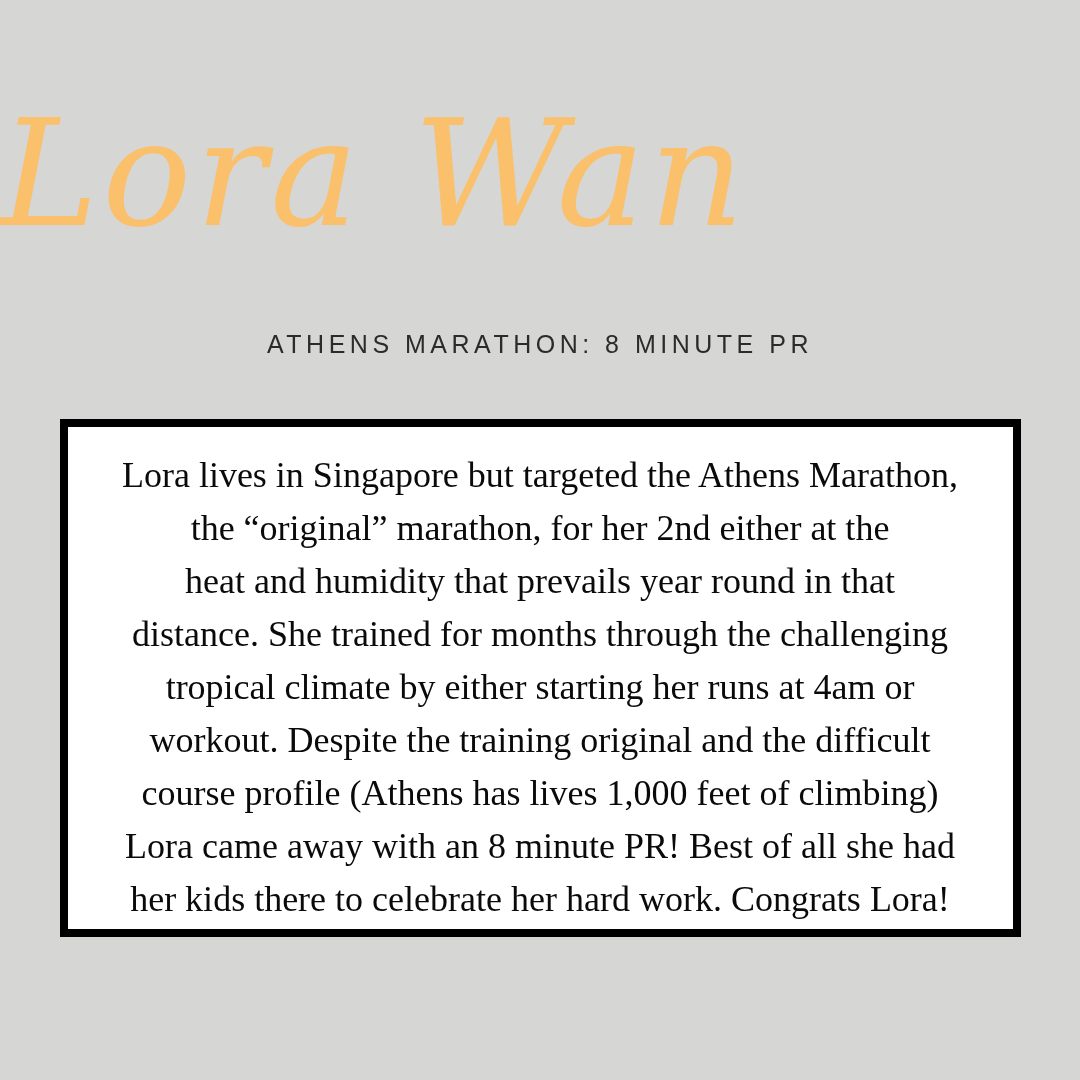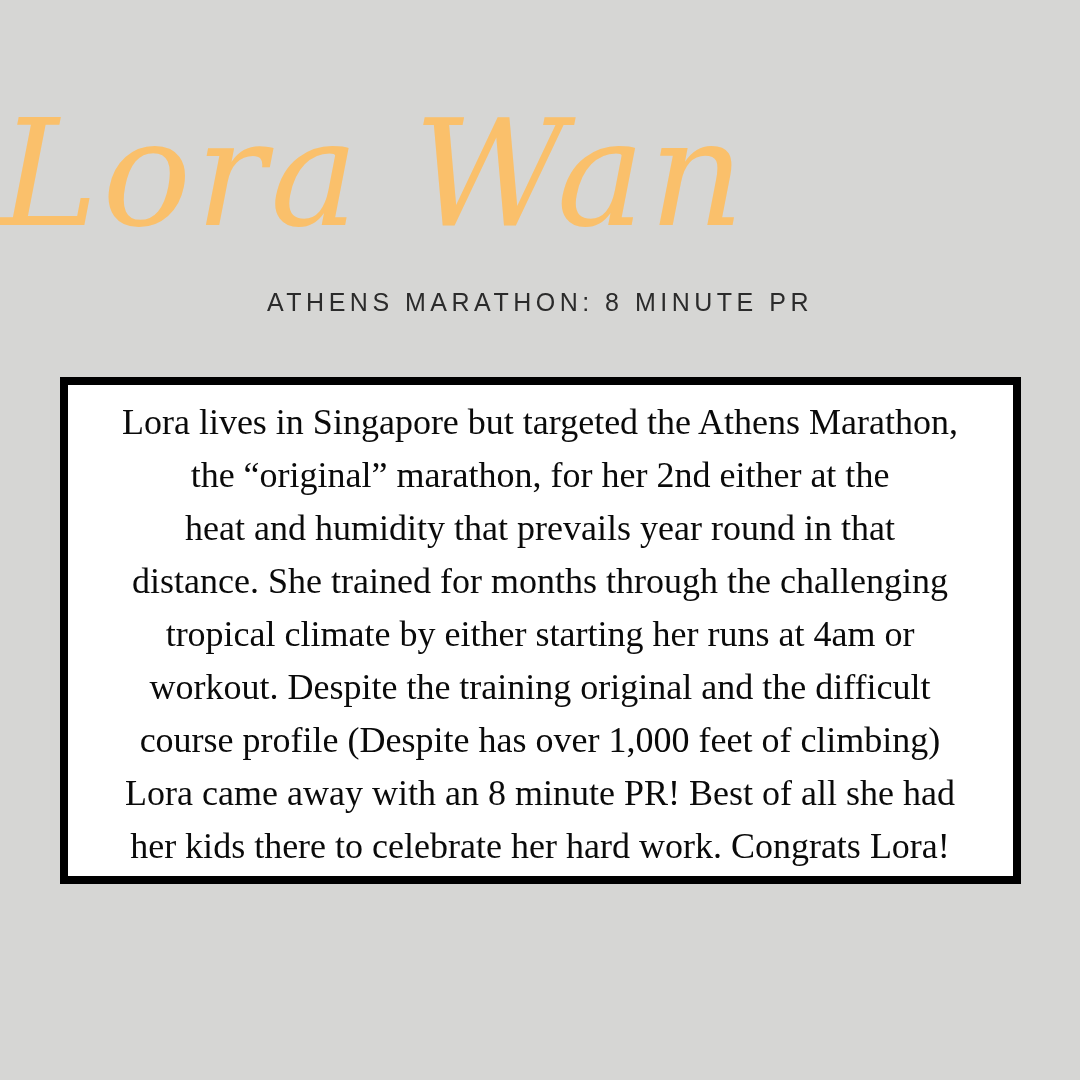--- a/index.html
+++ b/index.html
@@ -31,35 +31,35 @@
     font-family: "DejaVu Serif", serif;
     font-style: italic;
     font-weight: normal;
     font-size: 148px;
     line-height: 1.3;
     color: var(--accent);
     letter-spacing: 4px;
     white-space: nowrap;
   }
   .subtitle {
-    margin-top: 18px;
+    margin-top: 60px;
     text-align: center;
     font-family: "Liberation Sans", sans-serif;
     font-size: 25px;
     font-weight: 400;
     letter-spacing: 4.5px;
     color: var(--subtitle-text);
     white-space: nowrap;
   }
   .story-box {
     width: 961px;
     margin: 60px auto 0 auto;
     background: var(--box-bg);
     border: 8px solid var(--box-border);
-    padding: 11px 8px 3px 8px;
+    padding: 22px 8px 3px 8px;
   }
   .story-line {
     font-family: "Liberation Serif", serif;
     font-size: 36px;
     line-height: 53px;
     color: var(--text);
     text-align: center;
     white-space: nowrap;
   }
 </style>
@@ -69,17 +69,17 @@
 <div class="canvas">
   <h1 class="title">Lora Wan</h1>
   <div class="subtitle">ATHENS MARATHON: 8 MINUTE PR</div>
   <div class="story-box">
       <div class="story-line">Lora lives in Singapore but targeted the Athens Marathon,</div>
       <div class="story-line">the “original” marathon, for her 2nd either at the</div>
       <div class="story-line">heat and humidity that prevails year round in that</div>
       <div class="story-line">distance. She trained for months through the challenging</div>
       <div class="story-line">tropical climate by either starting her runs at 4am or</div>
       <div class="story-line">workout. Despite the training original and the difficult</div>
-      <div class="story-line">course profile (Despite has over 1,000 feet of climbing)</div>
+      <div class="story-line">course profile (Athens has lives 1,000 feet of climbing)</div>
       <div class="story-line">Lora came away with an 8 minute PR! Best of all she had</div>
       <div class="story-line">her kids there to celebrate her hard work. Congrats Lora!</div>
     </div>
 </div>
 
 </body></html>

